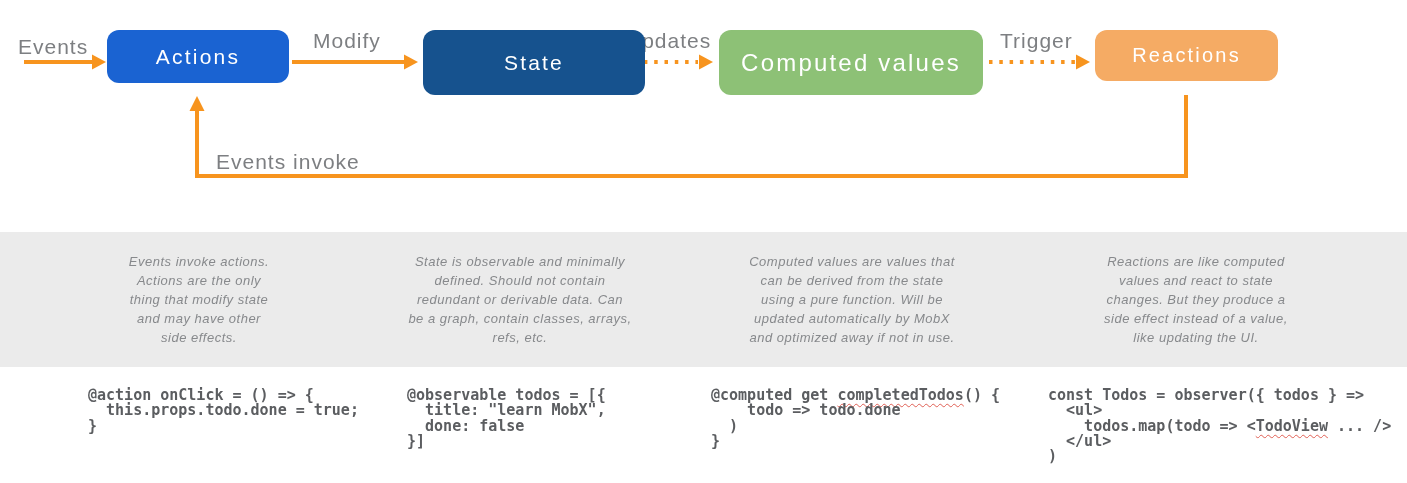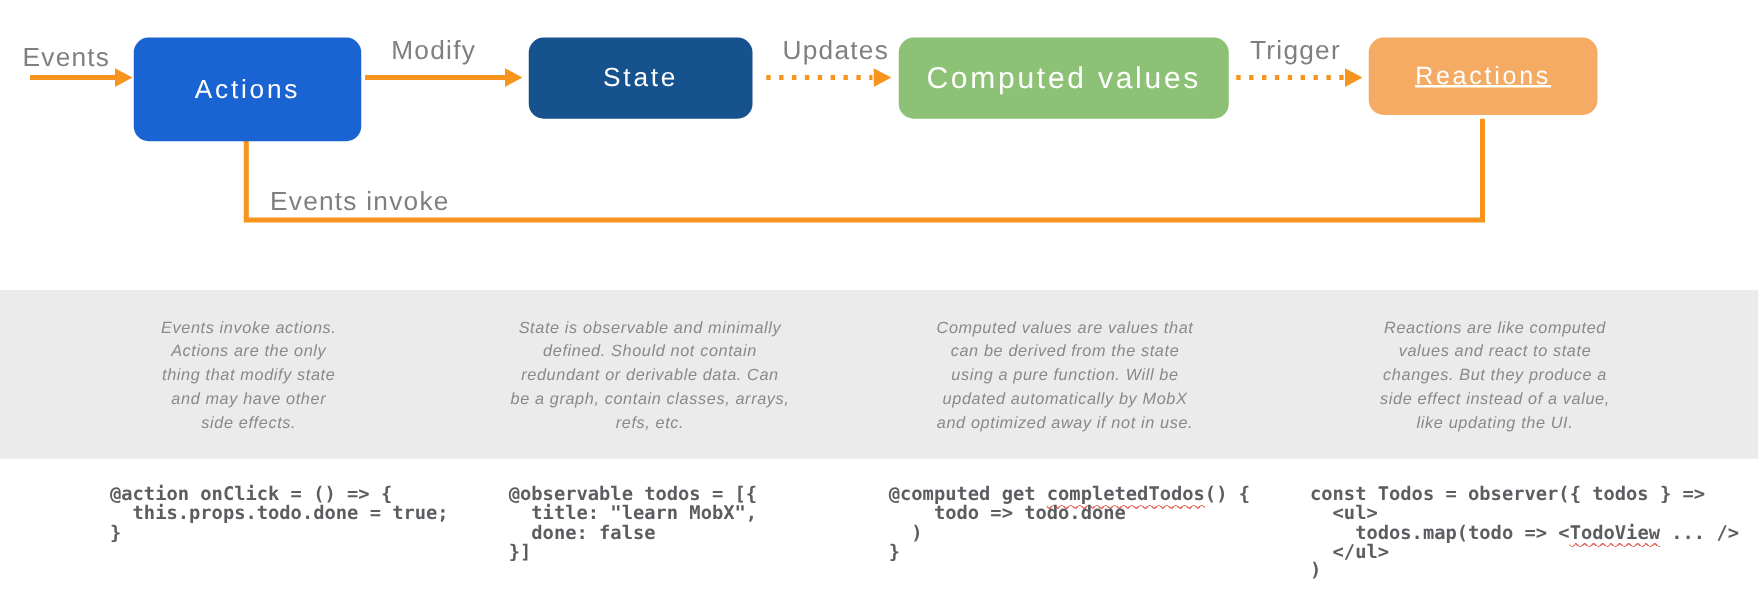--- a/index.html
+++ b/index.html
@@ -19,24 +19,24 @@
 
   .node {
     position: absolute;
     display: flex; align-items: center; justify-content: center;
     border-radius: 12px;
     color: #ffffff;
     font-size: 21px;
     letter-spacing: 2.2px;
     font-weight: 400;
   }
-  .node-actions   { left: 107px;  top: 30px; width: 182px; height: 83px; background: #1a63d2; }
-  .node-state     { left: 423px;  top: 30px; width: 179px; height: 65px; background: #16528e; }
+  .node-actions   { left: 107px;  top: 30px; width: 182px; height: 53px; background: #1a63d2; }
+  .node-state     { left: 423px;  top: 30px; width: 222px; height: 65px; background: #16528e; }
   .node-computed  { left: 719px;  top: 30px; width: 264px; height: 65px; background: #8dc176; font-size: 24px; }
-  .node-reactions { left: 1095px; top: 30px; width: 183px; height: 62px; background: #f5ab64; font-size: 20px; text-decoration: underline; }
+  .node-reactions { left: 1095px; top: 30px; width: 183px; height: 51px; background: #f5ab64; font-size: 20px; }
 
   .flow-label {
     position: absolute;
     color: #7d7f82;
     font-size: 21px;
     letter-spacing: 1px;
     white-space: nowrap;
   }
   .lbl-events        { left: 18px;   top: 35px; }
   .lbl-modify        { left: 313px;  top: 29px; }

